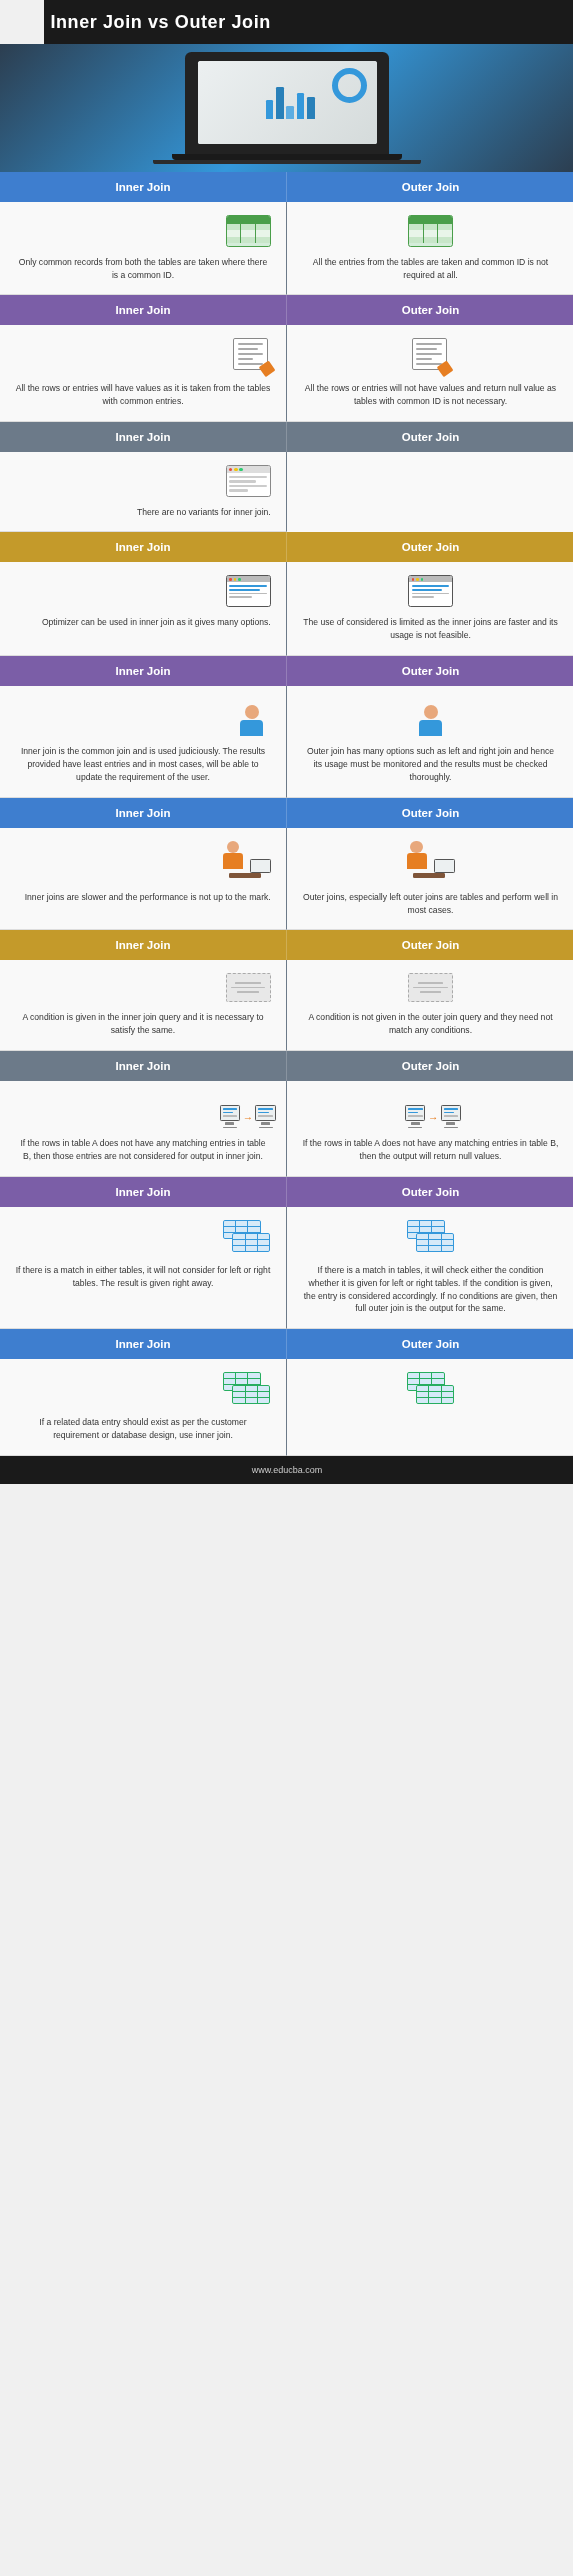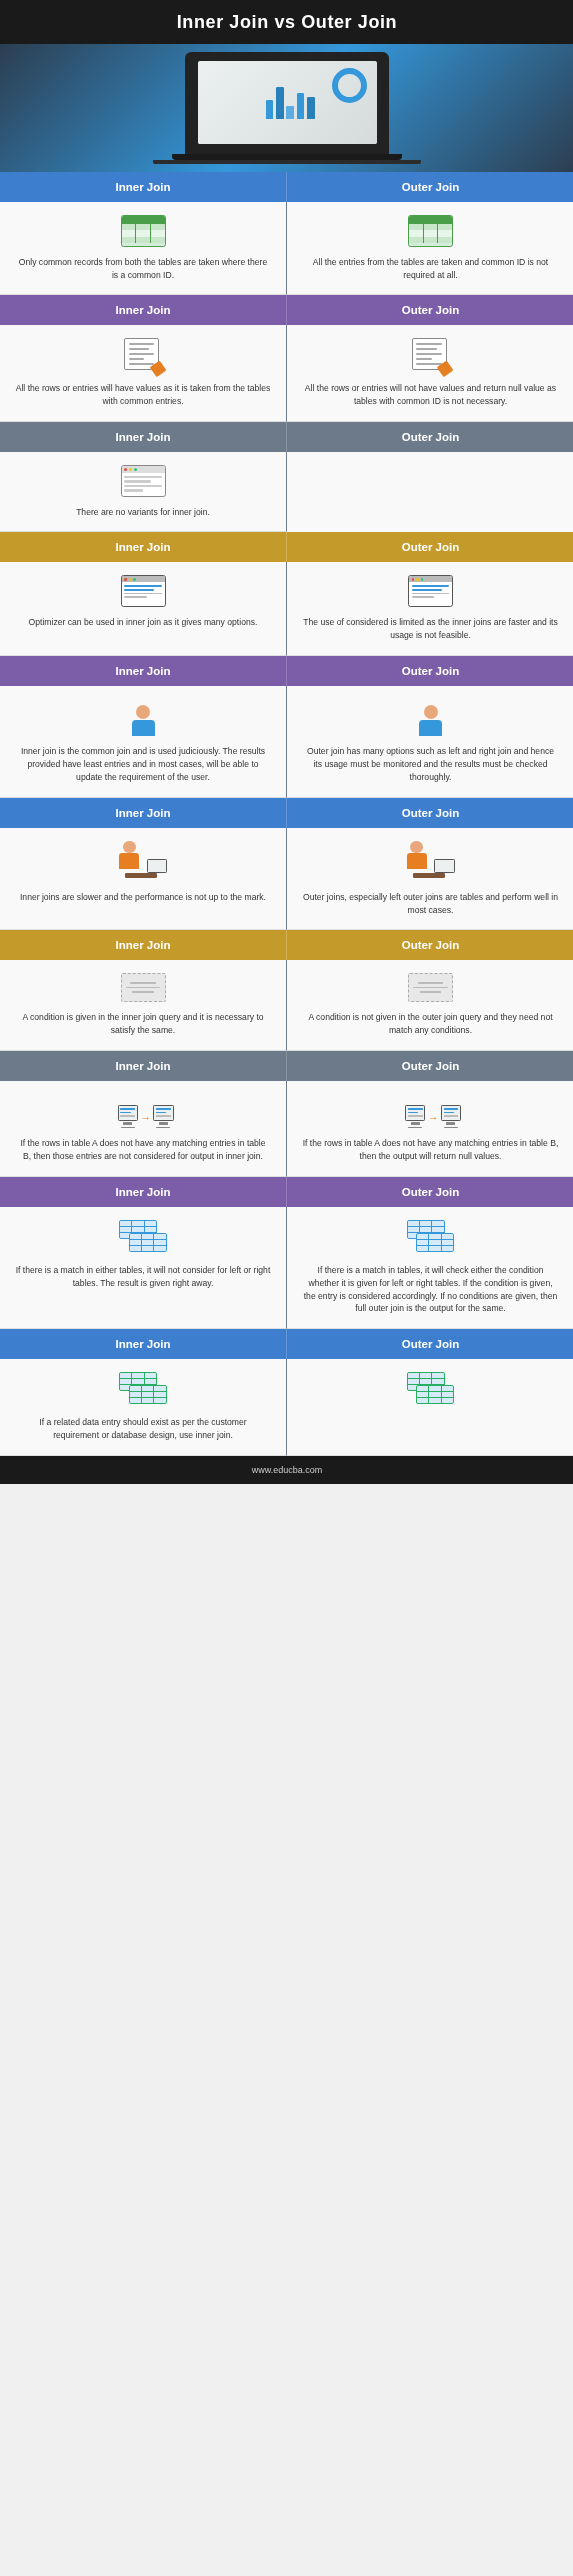--- a/index.html
+++ b/index.html
@@ -4,25 +4,25 @@
   <style>
     * { margin: 0; padding: 0; box-sizing: border-box; }
     body {
       width: 574px;
       font-family: Arial, sans-serif;
       background: #f0f0f0;
     }
     .main-title {
       background: #1a1a1a;
       color: #fff;
-      text-align: center;
       font-size: 18px;
       font-weight: bold;
       padding: 11.5px 6.4px;
       letter-spacing: 0.6px;
+      margin-left: 44px;
     }
     .hero-image {
       width: 100%;
       height: 128px;
       background: linear-gradient(135deg, #2c3e50 0%, #3498db 50%, #2c3e50 100%);
       display: flex;
       align-items: center;
       justify-content: center;
       position: relative;
       overflow: hidden;
@@ -70,20 +70,21 @@
       width: 50%;
       padding: 12.8px 15.3px;
       display: flex;
       flex-direction: column;
       align-items: center;
       gap: 9px;
       border-bottom: 0.6px solid #ddd;
     }
     .content-col:first-child {
       border-right: 1.3px solid #6c7a89;
+      align-items: flex-end;
     }
     .content-col p {
       font-size: 8.6px;
       color: #333;
       text-align: center;
       line-height: 1.5;
     }
 
     .footer {
       background: #1a1a1a;

